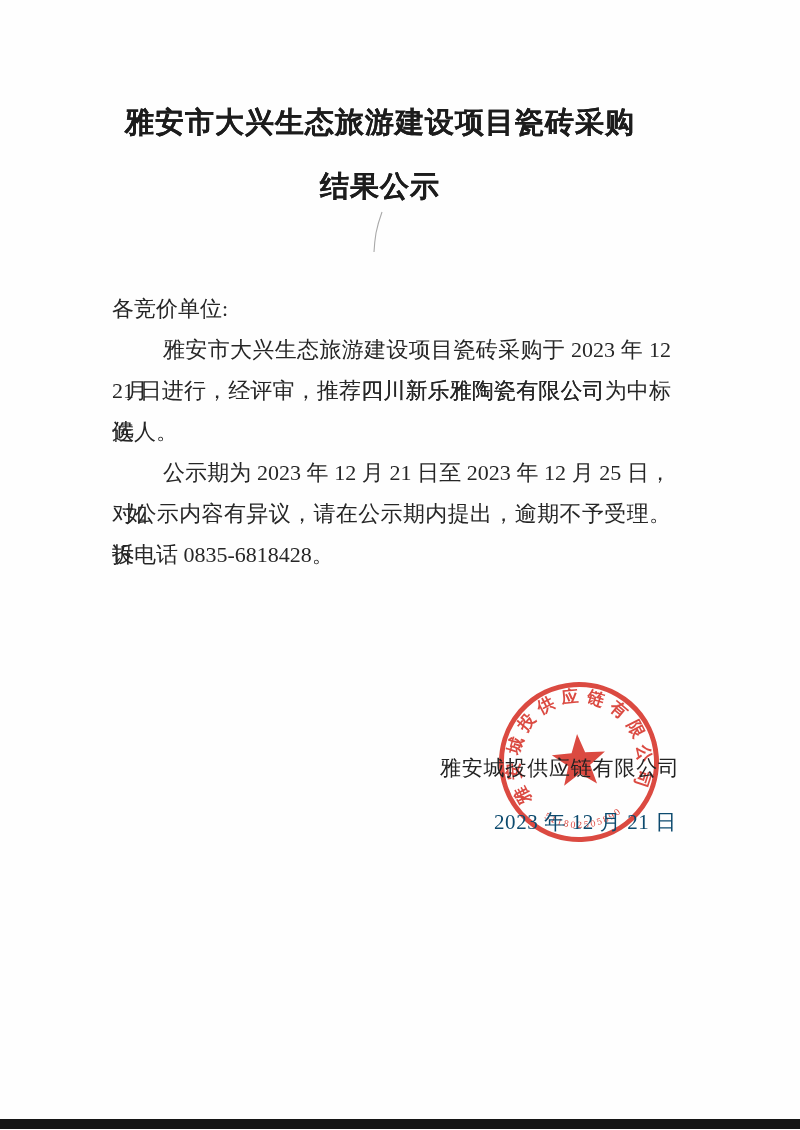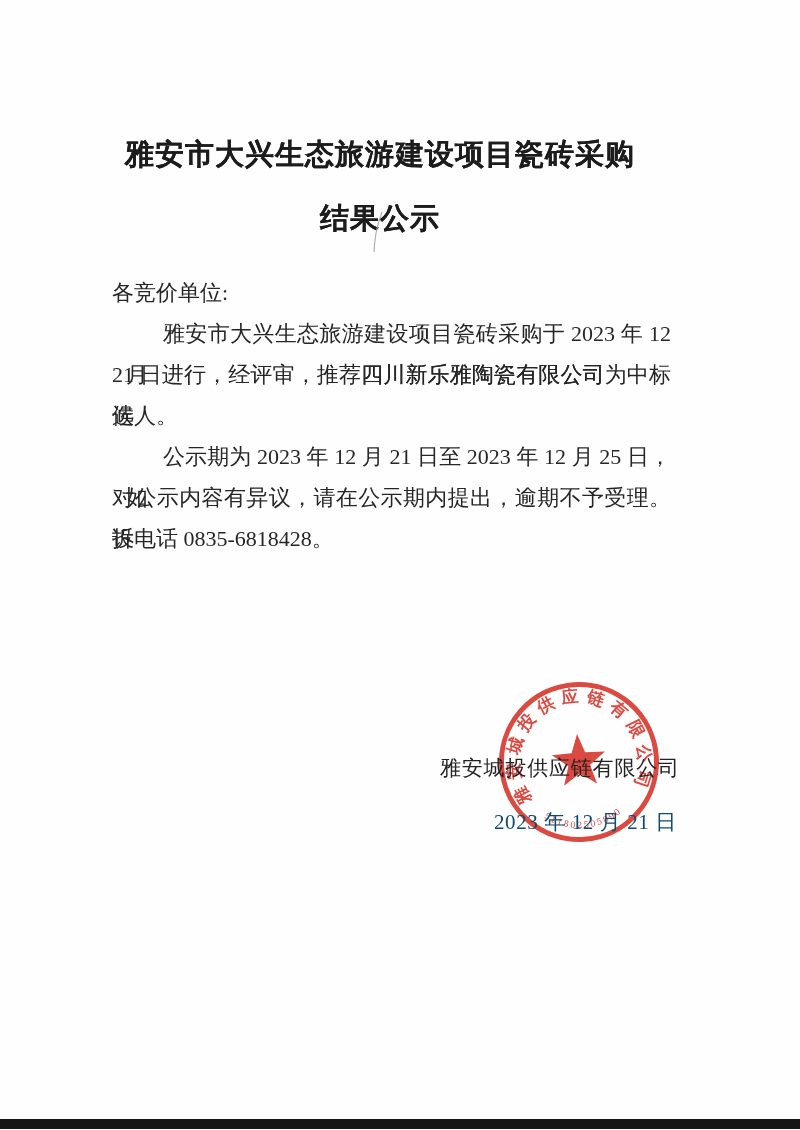--- a/index.html
+++ b/index.html
@@ -21,33 +21,32 @@
     position: absolute;
     left: 60px;
     width: 640px;
     text-align: center;
     font-size: 29px;
     font-weight: 700;
     letter-spacing: 1px;
     color: #1c1c1c;
     text-shadow: 0 0 0.5px #1c1c1c;
     white-space: nowrap;
-    margin-top: 32px;
   }
   .title-line-1 { top: 103px; }
   .title-line-2 { top: 167px; }
 
   
   .stray-mark { position: absolute; left: 371px; top: 211px; }
 
   
   .body-block {
     position: absolute;
     left: 112px;
-    top: 272px;
+    top: 288px;
     width: 559px;
     font-size: 22px;
     color: #262626;
   }
   .line {
     height: 41px;
     line-height: 41px;
     overflow: visible;
   }
   .line.just { text-align: justify; text-align-last: justify; }

